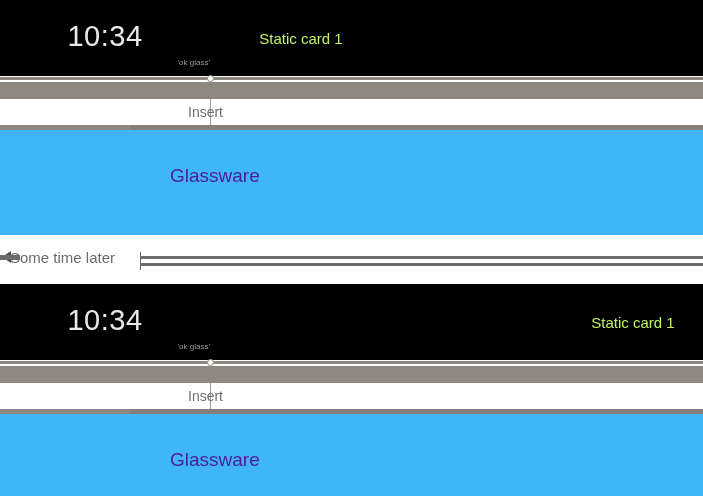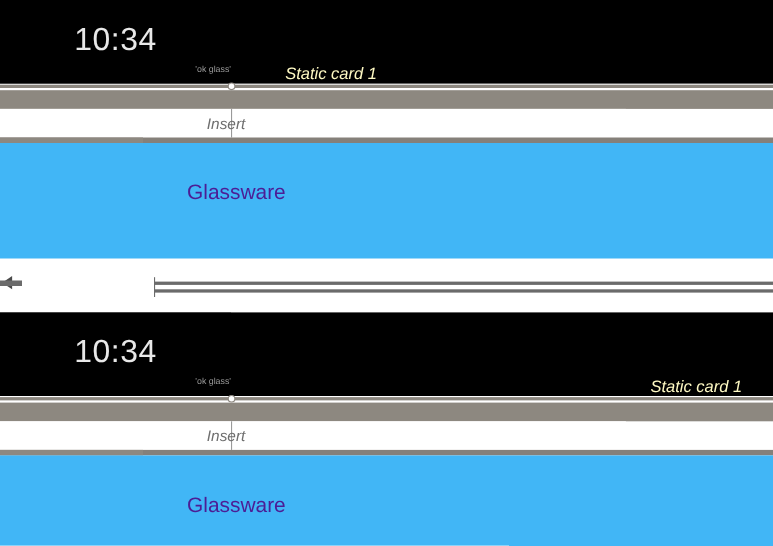--- a/index.html
+++ b/index.html
@@ -66,27 +66,26 @@
     text-align: right;
     color: #9a9a9a;
     font-size: 8px;
     font-family: "Liberation Sans", sans-serif;
   }
 
   .static-card {
     position: absolute;
     top: 0;
     height: 100%;
-    color: #fef9c3;
+    color: #bef264;
     font-size: 15px;
     display: flex;
-    align-items: flex-end;
+    align-items: center;
     justify-content: center;
     font-family: "Liberation Sans", sans-serif;
-    font-style: italic;
   }
 
   
   .grey-bar {
     position: absolute;
     background: #8d8880;
   }
   .grey-bar-dark {
     position: absolute;
     background: #85807a;
@@ -113,21 +112,20 @@
     background: #ffffff;
     border: 1px solid #8d8880;
   }
 
   
   .insert-band {
     position: absolute;
     left: 0;
     width: 569px;
     background: #ffffff;
-    font-style: italic;
   }
   .insert-label {
     position: absolute;
     color: #6e6e6e;
     font-size: 14px;
     font-family: "Liberation Sans", sans-serif;
     white-space: nowrap;
   }
 
   
@@ -206,20 +204,21 @@
     <div class="grey-bar" style="left:0;top:125px;width:130px;height:5px;"></div>
 
     <div class="glassware-card" style="top:130px;height:105px;">
       <div class="glassware-label" style="left:170px;top:35px;">Glassware</div>
     </div>
   </div>
 
   <div class="sep" style="top:240px;height:40px;">
     <div class="sep-arrow" style="left:2px;top:11px;"></div>
     <div class="sep-rule" style="left:0;top:15px;width:20px;height:5px;"></div>
+    <div class="sep-label" style="left:10px;top:9px;">Some time later</div>
     <div class="sep-rule" style="left:140px;top:16px;width:563px;height:3px;"></div>
     <div class="sep-rule" style="left:140px;top:23px;width:563px;height:3px;"></div>
     <div class="vline" style="left:140px;top:12px;height:18px;background:#6b6b6b;"></div>
   </div>
 
   <div class="timeline" style="top:284px;height:212px;">
 
     <div class="card-strip" style="top:0;height:76px;">
       <div class="clock-card">
         <div class="clock-time" style="top:20px;">10:34</div>

